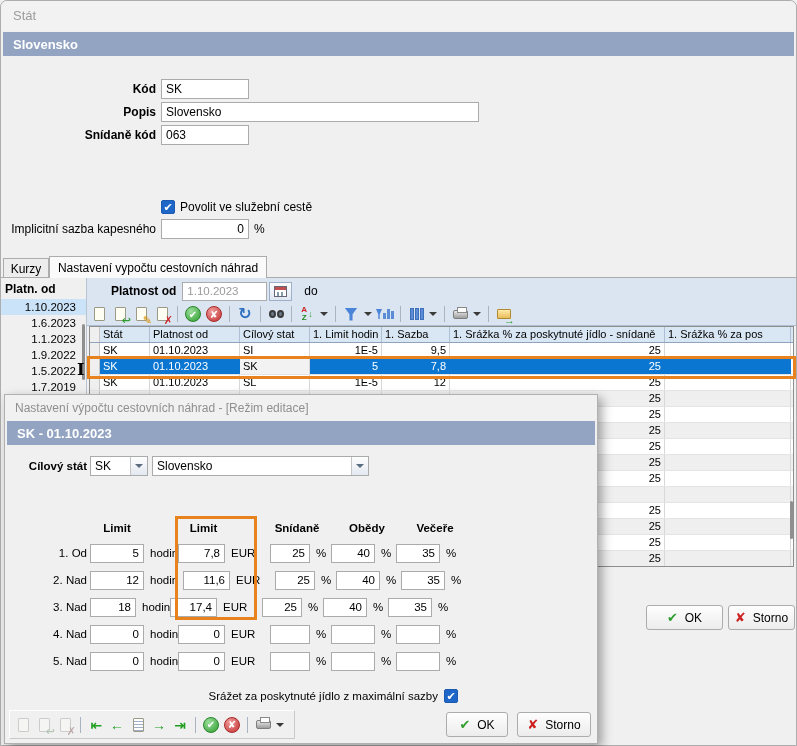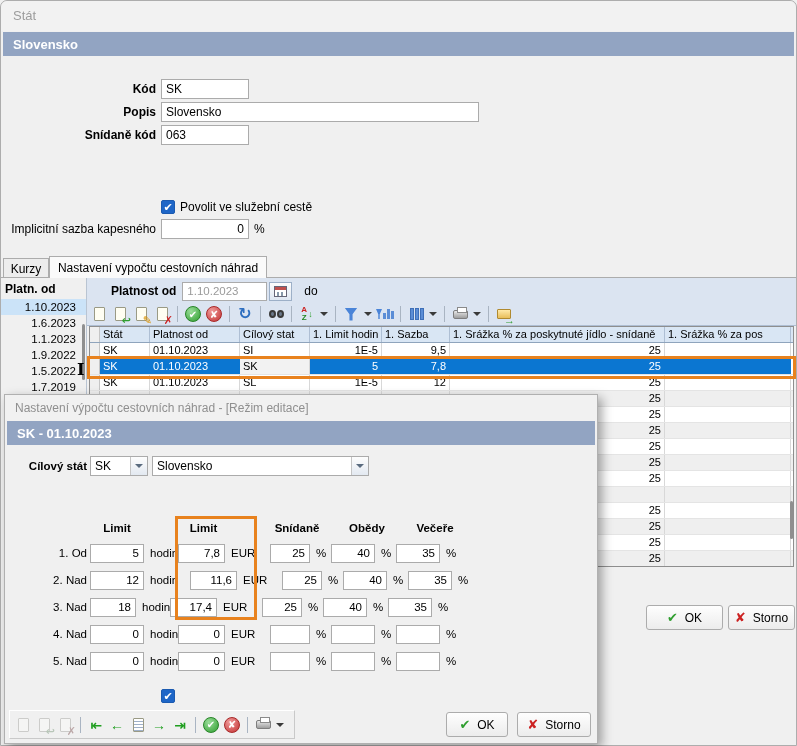--- a/index.html
+++ b/index.html
@@ -455,21 +455,21 @@
             <span class="munit" style="width:14px;margin-left:2px">%</span>
             <span class="mfield" style="width:44px;margin-left:5px">40</span>
             <span class="munit" style="width:14px;margin-left:2px">%</span>
             <span class="mfield" style="width:44px;margin-left:5px">35</span>
             <span class="munit" style="width:14px;margin-left:2px">%</span>
           </div>
           <div class="mrow" style="top:175px">
             <span class="mlabel">2. Nad</span>
             <span class="mfield" style="width:54px;margin-left:3px">12</span>
             <span class="munit" style="width:30px;margin-left:2px">hodin</span>
-            <span class="mfield" style="width:47px;margin-left:14px">11,6</span>
+            <span class="mfield" style="width:47px;margin-left:7px">11,6</span>
             <span class="munit" style="width:26px;margin-left:2px">EUR</span>
             <span class="mfield" style="width:40px;margin-left:17px">25</span>
             <span class="munit" style="width:14px;margin-left:2px">%</span>
             <span class="mfield" style="width:44px;margin-left:5px">40</span>
             <span class="munit" style="width:14px;margin-left:2px">%</span>
             <span class="mfield" style="width:44px;margin-left:5px">35</span>
             <span class="munit" style="width:14px;margin-left:2px">%</span>
           </div>
           <div class="mrow" style="top:202px">
             <span class="mlabel">3. Nad</span>
@@ -507,20 +507,21 @@
             <span class="munit" style="width:14px;margin-left:2px">%</span>
             <span class="mfield" style="width:44px;margin-left:5px"></span>
             <span class="munit" style="width:14px;margin-left:2px">%</span>
             <span class="mfield" style="width:44px;margin-left:5px"></span>
             <span class="munit" style="width:14px;margin-left:2px">%</span>
           </div>
         </div>
       <div class="sazbabox" style="left:170px;top:121px;width:82px;height:104px"></div>
 
       <div class="mrow" style="top:291px;left:150px">
+        <span style="width:283px;text-align:right;font-size:11.5px">Srážet za poskytnuté jídlo z maximální sazby</span>
         <span class="cb" style="margin-left:6px">✔</span>
       </div>
 
       <div class="mtoolpanel" id="modal-toolbar">
           <span class="ic dis">
             <span class="docsheet"></span>
           </span>
           <span class="ic dis">
             <span class="docsheet"></span>
             <span class="ov" style="color:#2F9E2F">↩</span>

